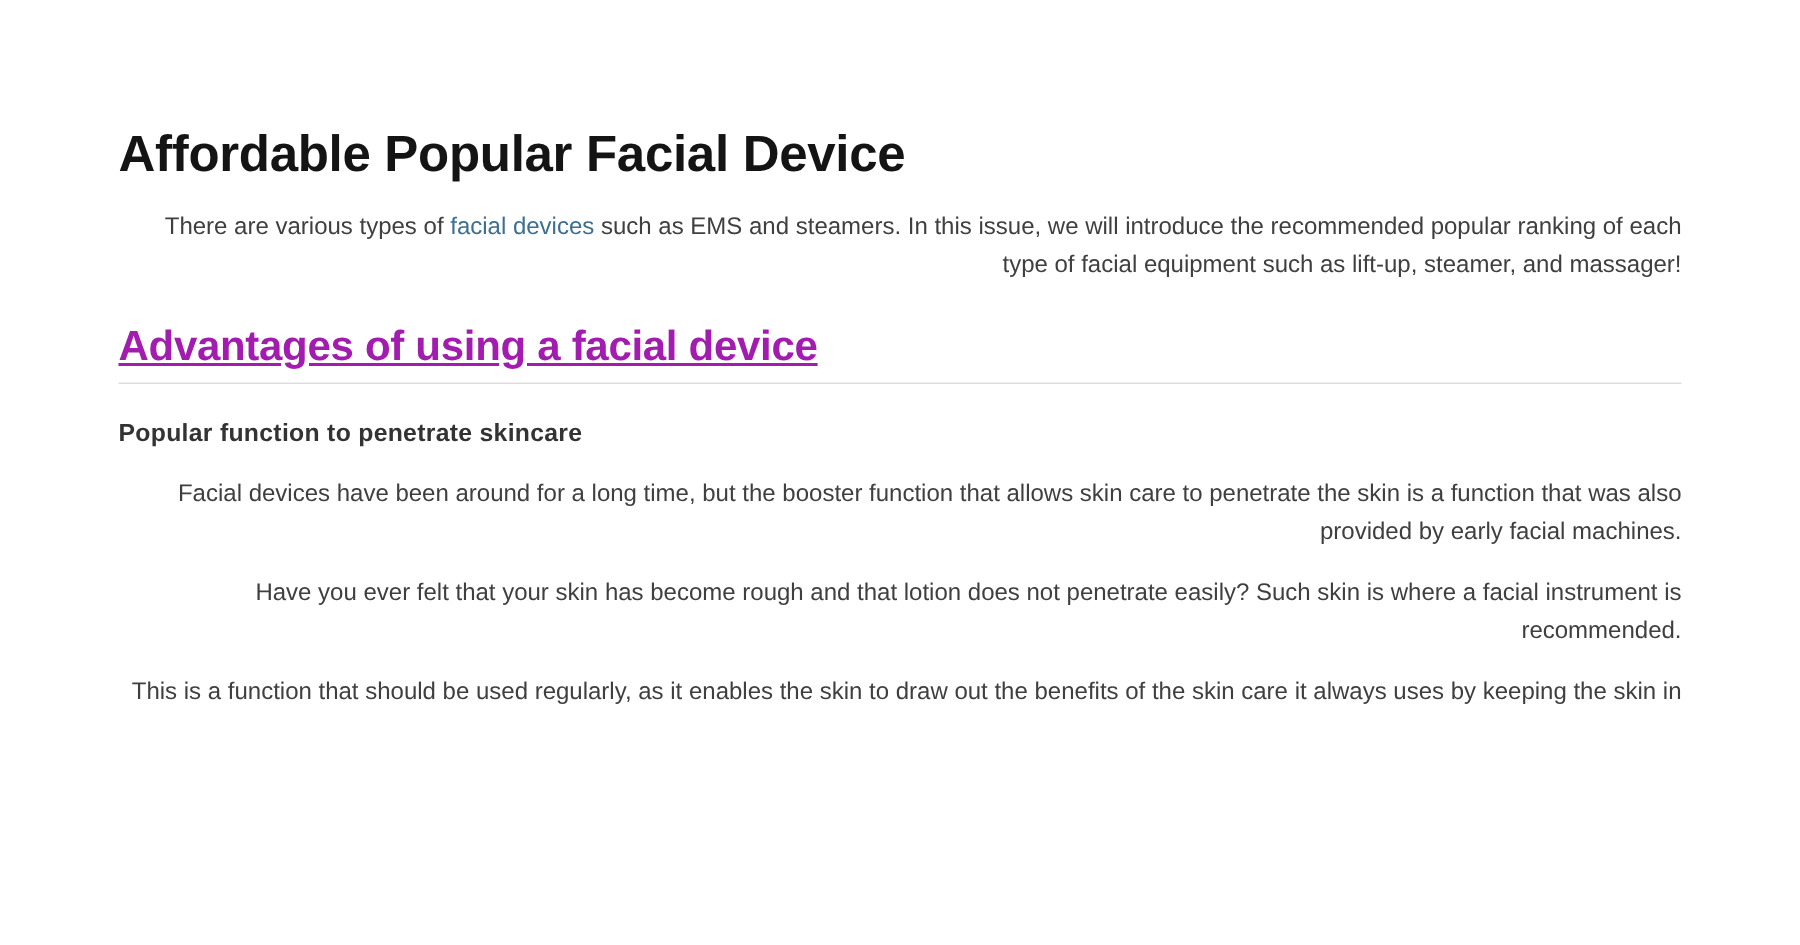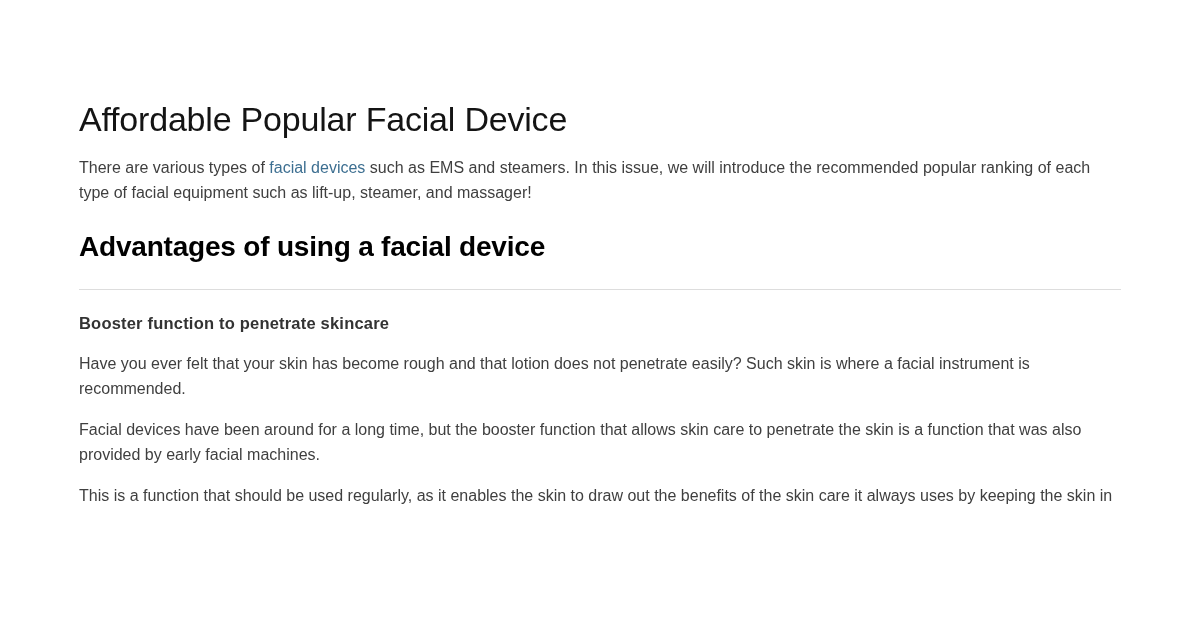--- a/index.html
+++ b/index.html
@@ -12,45 +12,47 @@
   }
   .content {
     width: 1042px;
     margin-left: 79px;
     padding-top: 84px;
     color: #3d3d3d;
   }
   h1.page-title {
     font-size: 34px;
     line-height: 38px;
-    font-weight: 400;
+    font-weight: 700;
     color: #141414;
     letter-spacing: -0.2px;
-    margin: 16px 0 18px 0;
+    margin: 0 0 18px 0;
   }
   p.body-para {
     font-size: 16px;
     line-height: 24.5px;
     color: #3f3f3f;
     margin: 17px 0;
+    text-align: right;
   }
   a.inline-link {
     color: #3d6f91;
     text-decoration: none;
     cursor: pointer;
   }
   h2.section-heading {
     font-size: 28px;
     line-height: 32px;
     font-weight: 700;
-    color: #000000;
+    color: #a21caf;
     letter-spacing: -0.2px;
     margin: 26px 0 13px 0;
-    padding-bottom: 26px;
+    padding-bottom: 8px;
     border-bottom: 1px solid #dddddd;
+    text-decoration: underline;
   }
   h3.sub-heading {
     font-size: 16.5px;
     line-height: 24px;
     font-weight: 700;
     color: #333333;
     letter-spacing: 0.2px;
     margin: 21px 0 14px 0;
   }
 </style>
@@ -60,22 +62,22 @@
 <div class="content">
 
   <h1 class="page-title">Affordable Popular Facial Device</h1>
 
   <p class="body-para"><span>There are various types of </span><a class="inline-link">facial devices</a><span> such as EMS and steamers. In this issue, we will introduce the recommended popular ranking of each type of facial equipment such as lift-up, steamer, and massager!</span></p>
 
 
   <h2 class="section-heading">Advantages of using a facial device</h2>
 
 
-  <h3 class="sub-heading">Booster function to penetrate skincare</h3>
+  <h3 class="sub-heading">Popular function to penetrate skincare</h3>
+
+  <p class="body-para">Facial devices have been around for a long time, but the booster function that allows skin care to penetrate the skin is a function that was also provided by early facial machines.</p>
 
   <p class="body-para">Have you ever felt that your skin has become rough and that lotion does not penetrate easily? Such skin is where a facial instrument is recommended.</p>
-
-  <p class="body-para">Facial devices have been around for a long time, but the booster function that allows skin care to penetrate the skin is a function that was also provided by early facial machines.</p>
 
 
   <p class="body-para">This is a function that should be used regularly, as it enables the skin to draw out the benefits of the skin care it always uses by keeping the skin in</p>
 
 </div>
 
 </body></html>

